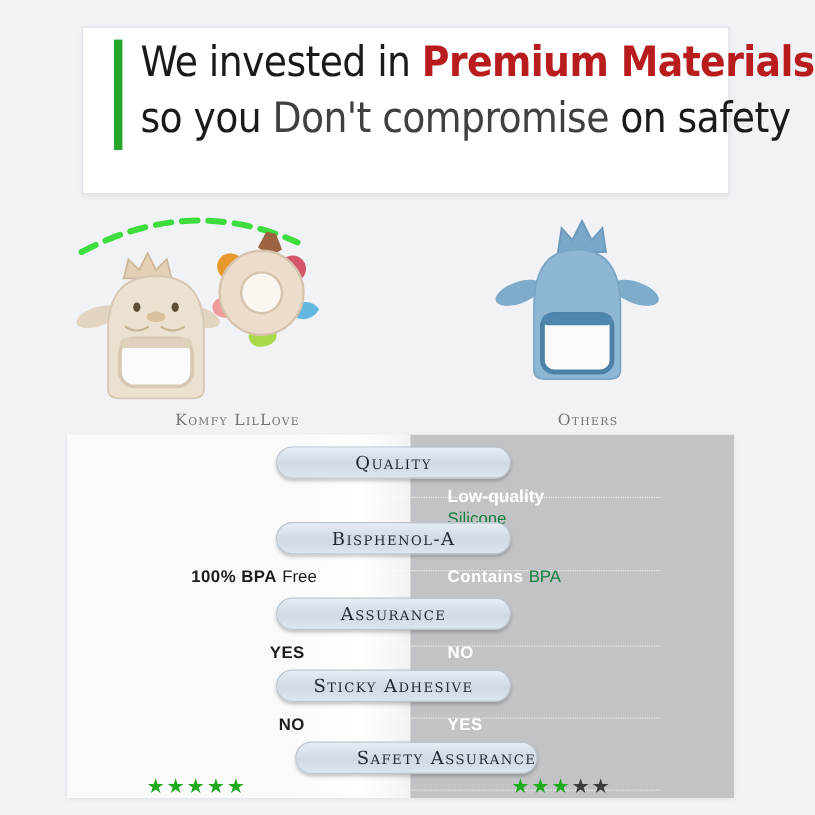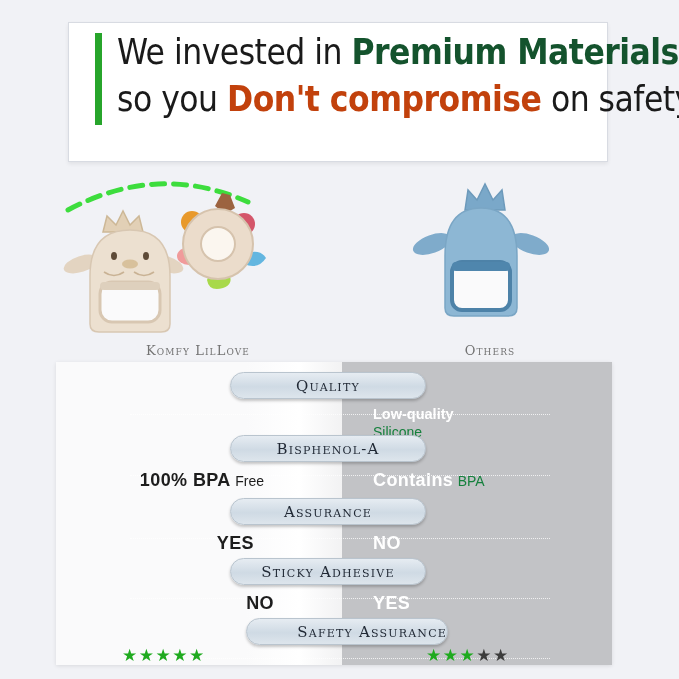--- a/index.html
+++ b/index.html
@@ -41,22 +41,22 @@
     top: 6px;
     right: 6px;
     font-family: "DejaVu Sans Condensed", "Liberation Sans Narrow", "Liberation Sans", sans-serif;
     font-size: 35px;
     line-height: 47px;
     color: #1a1a1a;
     letter-spacing: -0.5px;
     white-space: nowrap;
   }
   .hl-line { display: block; }
-  .hl-green { color: #14532d; font-weight: bold; }
-  .hl-red   { color: #c2410c; font-weight: bold; }
+  .hl-green { color: #b91c1c; font-weight: bold; }
+  .hl-red   { color: #404040; font-weight: normal; }
 
   
   .showcase {
     position: absolute;
     left: 0;
     top: 172px;
     width: 679px;
     height: 190px;
   }
   .product-cell {
@@ -158,21 +158,21 @@
     line-height: 18px;
   }
   .cell .normal {
     display: block;
     font-weight: normal;
     font-size: 14px;
     line-height: 18px;
   }
   .cell-right .normal { color: #15803d; }
 
-  .cell.single .strong { font-size: 18px; letter-spacing: 0.4px; }
+  .cell.single .strong { font-size: 14px; letter-spacing: 0.4px; }
   .cell-right.single .strong { font-weight: bold; }
 
   .stars {
     position: absolute;
     top: 28px;
     font-size: 17px;
     letter-spacing: 1.5px;
     line-height: 20px;
   }
   .stars.left-stars  { left: 66px; }
@@ -289,21 +289,21 @@
     <div class="dotted-guide" style="top:40px;"></div>
     <div class="pill" style="left:174px; width:196px;">Assurance</div>
     <div class="cell cell-left single" style="top:36px; right:358px;">
       <span class="strong">YES</span>
     </div>
     <div class="cell cell-right single" style="top:36px;">
       <span class="strong">NO</span>
     </div>
   </div>
 
-  <div class="row" style="top:196px;padding-left:20px;">
+  <div class="row" style="top:196px;">
     <div class="dotted-guide" style="top:40px;"></div>
     <div class="pill" style="left:174px; width:196px;">Sticky Adhesive</div>
     <div class="cell cell-left single" style="top:36px; right:358px;">
       <span class="strong">NO</span>
     </div>
     <div class="cell cell-right single" style="top:36px;">
       <span class="strong">YES</span>
     </div>
   </div>
 

